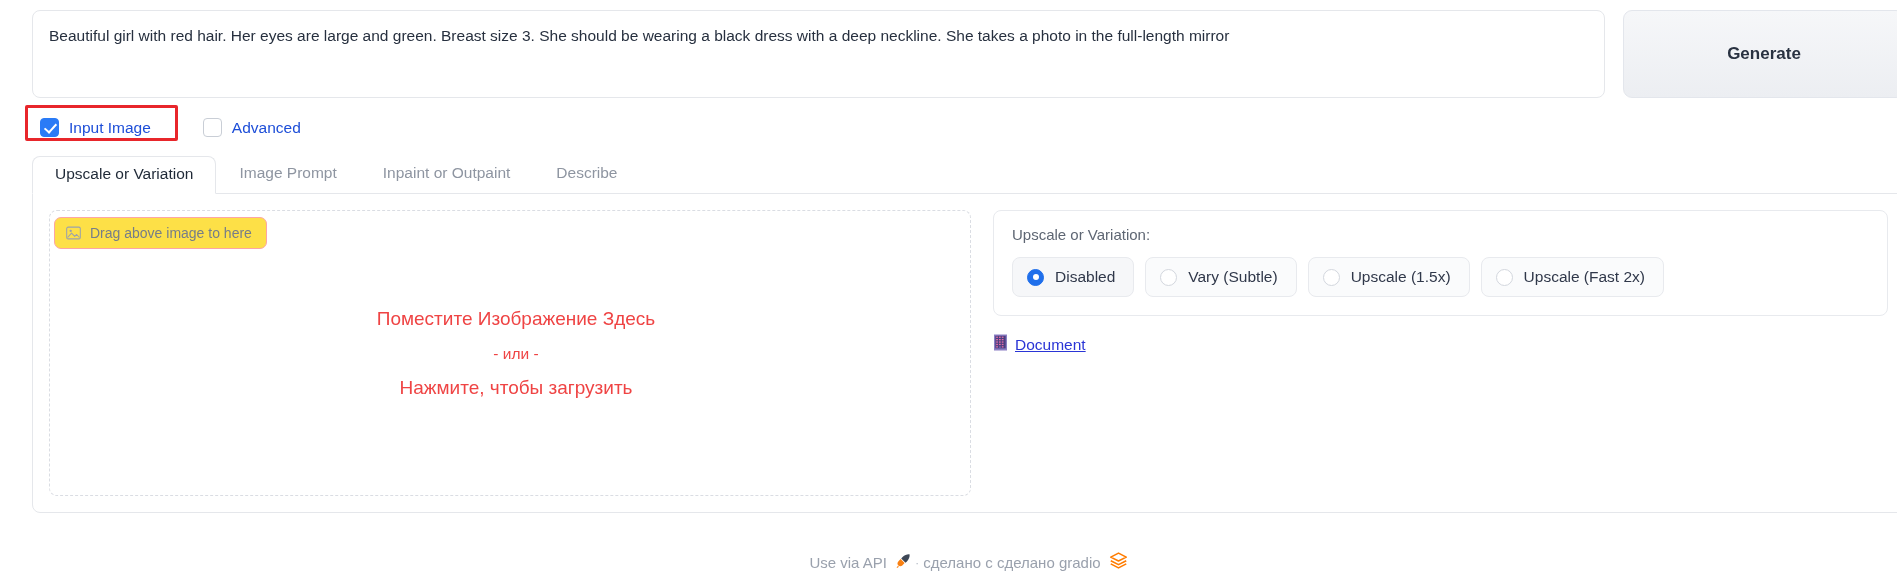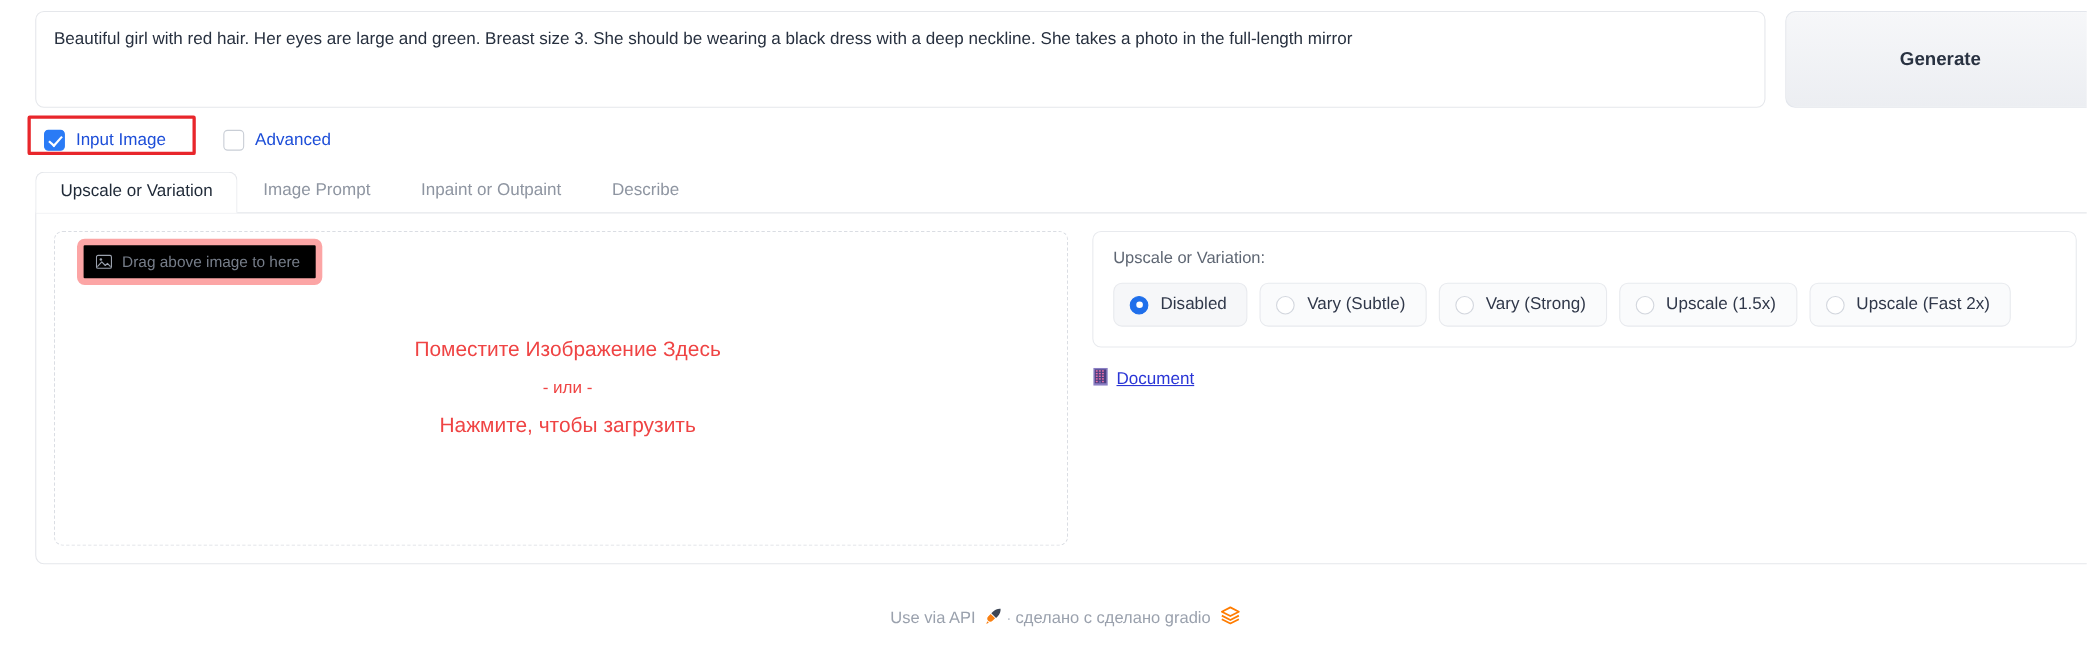--- a/index.html
+++ b/index.html
@@ -145,26 +145,26 @@
   }
   .col-left {
     flex: 0 0 922px;
     border: 1px dashed #dadde3;
     border-radius: 8px;
     position: relative;
     background: #fff;
   }
   .drag-chip {
     position: absolute;
-    left: 20px; top: 6px;
+    left: 4px; top: 6px;
     display: flex;
     align-items: center;
     gap: 9px;
-    background: #000000;
-    border: 6px solid #fca5a5;
+    background: #fde047;
+    border: 1px solid #fca5a5;
     border-radius: 7px;
     padding: 7px 14px 7px 11px;
     font-size: 14px;
     color: #767d89;
     cursor: pointer;
   }
   .img-ico {
     width: 15px; height: 14px;
     position: relative;
     flex: 0 0 auto;
@@ -327,24 +327,20 @@
       <div class="radio-card">
         <div class="radio-label">Upscale or Variation:</div>
         <div class="radio-group">
           <div class="radio-opt selected">
             <span class="rdot"></span>
             <span>Disabled</span>
           </div>
           <div class="radio-opt">
             <span class="rdot"></span>
             <span>Vary (Subtle)</span>
-          </div>
-          <div class="radio-opt">
-            <span class="rdot"></span>
-            <span>Vary (Strong)</span>
           </div>
           <div class="radio-opt">
             <span class="rdot"></span>
             <span>Upscale (1.5x)</span>
           </div>
           <div class="radio-opt">
             <span class="rdot"></span>
             <span>Upscale (Fast 2x)</span>
           </div>
         </div>

